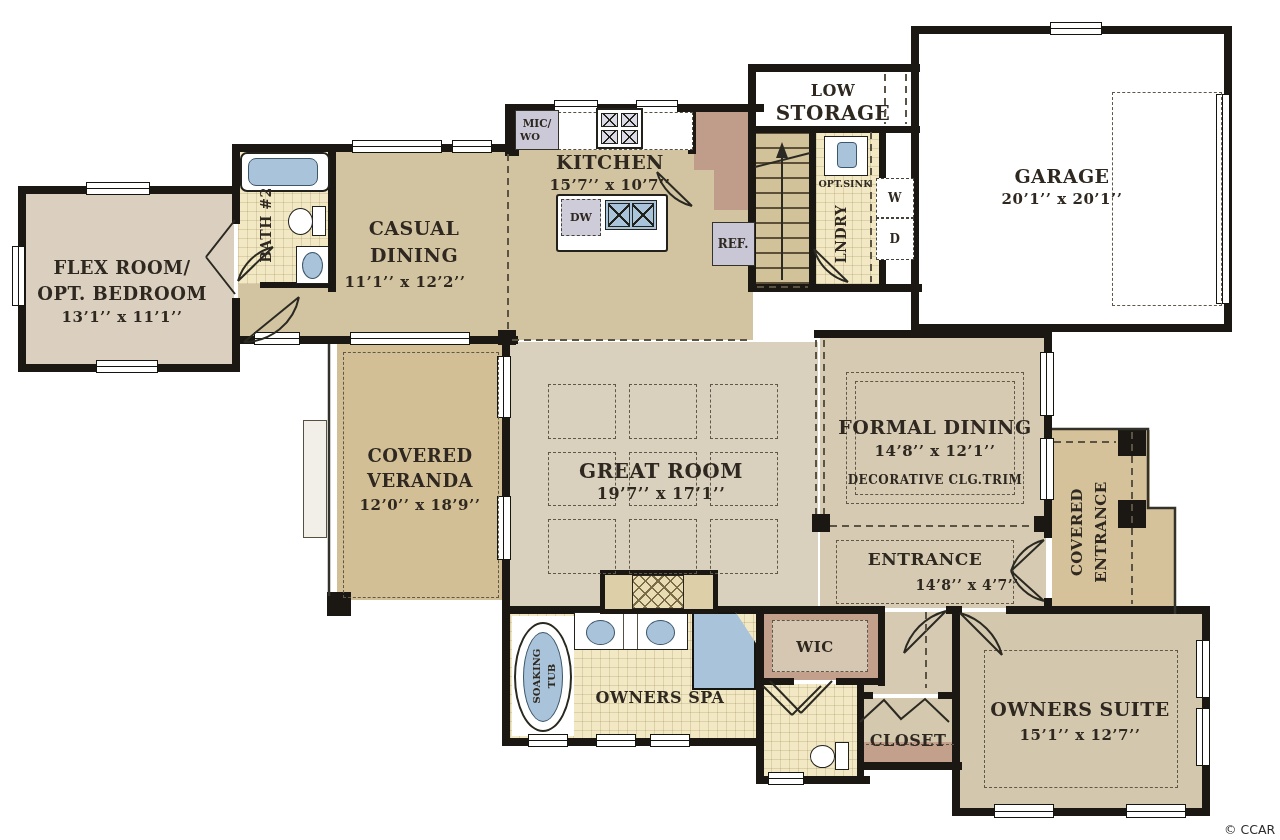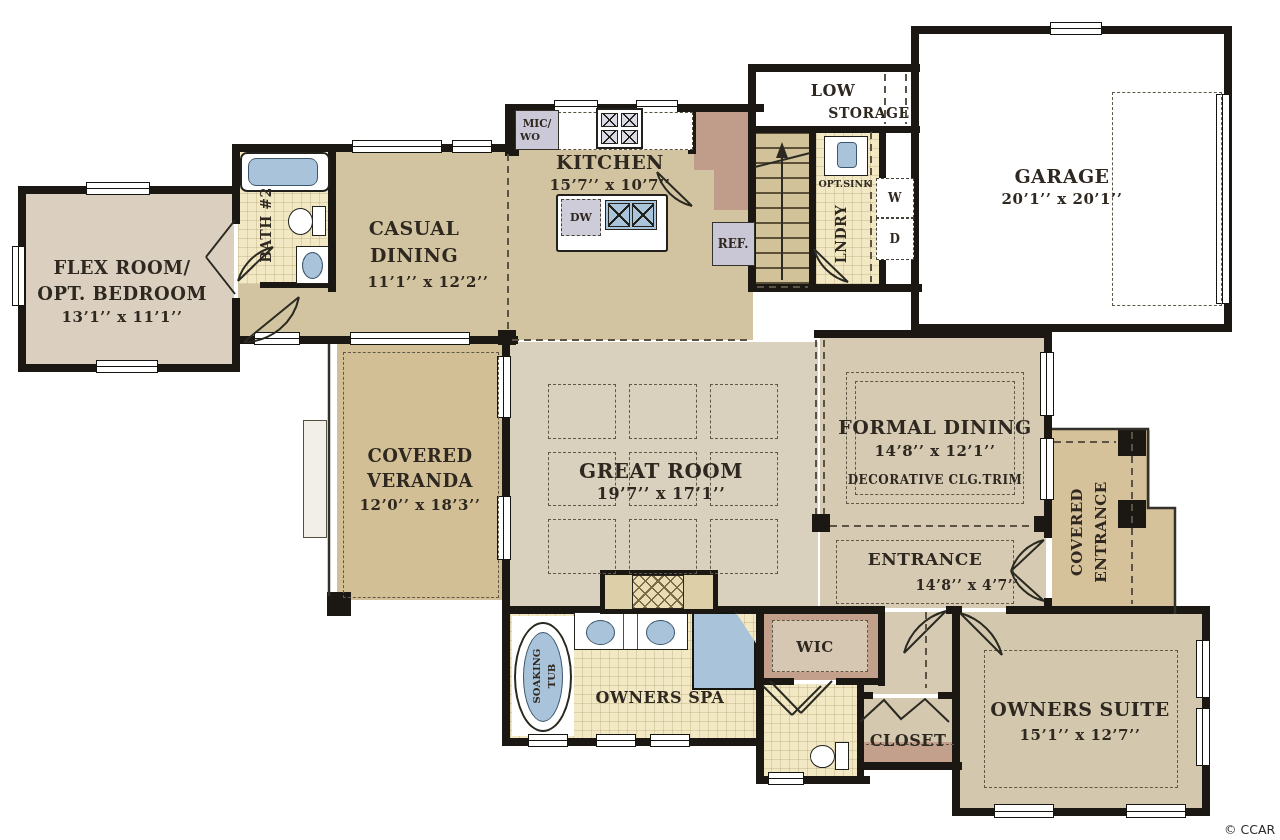--- a/index.html
+++ b/index.html
@@ -213,42 +213,42 @@
   <div class="dashbox" style="left:866px;top:744px;width:88px;height:0;border-left:none;border-right:none;border-bottom:none;"></div>
 
   <div class="lbl" style="left:122px;top:268px;font-size:18px;">FLEX ROOM/</div>
   <div class="lbl" style="left:122px;top:294px;font-size:18px;">OPT. BEDROOM</div>
   <div class="lbl" style="left:122px;top:318px;font-size:15px;">13’1’’ x 11’1’’</div>
 
   <div class="lbl vert" style="left:266px;top:225px;font-size:14px;">BATH #2</div>
 
   <div class="lbl" style="left:414px;top:229px;font-size:19px;">CASUAL</div>
   <div class="lbl" style="left:414px;top:256px;font-size:19px;">DINING</div>
-  <div class="lbl" style="left:428px;top:283px;font-size:15px;text-align:center;">11’1’’ x 12’2’’</div>
+  <div class="lbl" style="left:405px;top:283px;font-size:15px;text-align:center;">11’1’’ x 12’2’’</div>
 
   <div class="lbl" style="left:610px;top:163px;font-size:19px;">KITCHEN</div>
   <div class="lbl" style="left:610px;top:186px;font-size:15px;">15’7’’ x 10’7’’</div>
   <div class="lbl" style="left:537px;top:124px;font-size:10.5px;letter-spacing:0;">MIC/</div>
   <div class="lbl" style="left:514px;top:137px;font-size:10px;letter-spacing:0;margin-left:16px;">WO</div>
   <div class="lbl" style="left:581px;top:218px;font-size:11px;letter-spacing:0;">DW</div>
   <div class="lbl" style="left:733px;top:244px;font-size:12px;letter-spacing:0;">REF.</div>
 
   <div class="lbl" style="left:833px;top:91px;font-size:16px;text-align:right;">LOW</div>
-  <div class="lbl" style="left:869px;top:113px;font-size:14px;">STORAGE</div>
+  <div class="lbl" style="left:833px;top:113px;font-size:20px;">STORAGE</div>
   <div class="lbl" style="left:845px;top:184px;font-size:9.5px;letter-spacing:0;">OPT.SINK</div>
   <div class="lbl vert" style="left:841px;top:234px;font-size:14px;">LNDRY</div>
   <div class="lbl" style="left:895px;top:198px;font-size:12px;">W</div>
   <div class="lbl" style="left:895px;top:239px;font-size:12px;">D</div>
 
   <div class="lbl" style="left:1062px;top:177px;font-size:19px;">GARAGE</div>
   <div class="lbl" style="left:1062px;top:200px;font-size:15px;">20’1’’ x 20’1’’</div>
 
   <div class="lbl" style="left:420px;top:456px;font-size:18px;">COVERED</div>
   <div class="lbl" style="left:420px;top:481px;font-size:18px;">VERANDA</div>
-  <div class="lbl" style="left:420px;top:506px;font-size:15px;">12’0’’ x 18’3’’</div>
+  <div class="lbl" style="left:420px;top:506px;font-size:15px;">12’0’’ x 18’9’’</div>
 
   <div class="lbl" style="left:661px;top:471px;font-size:20px;">GREAT ROOM</div>
   <div class="lbl" style="left:661px;top:494px;font-size:16px;">19’7’’ x 17’1’’</div>
 
   <div class="lbl" style="left:935px;top:428px;font-size:19px;">FORMAL DINING</div>
   <div class="lbl" style="left:935px;top:452px;font-size:15px;">14’8’’ x 12’1’’</div>
   <div class="lbl" style="left:935px;top:480px;font-size:12px;">DECORATIVE CLG.TRIM</div>
 
   <div class="lbl" style="left:925px;top:560px;font-size:17px;">ENTRANCE</div>
   <div class="lbl" style="left:967px;top:585px;font-size:14px;">14’8’’ x 4’7’’</div>

